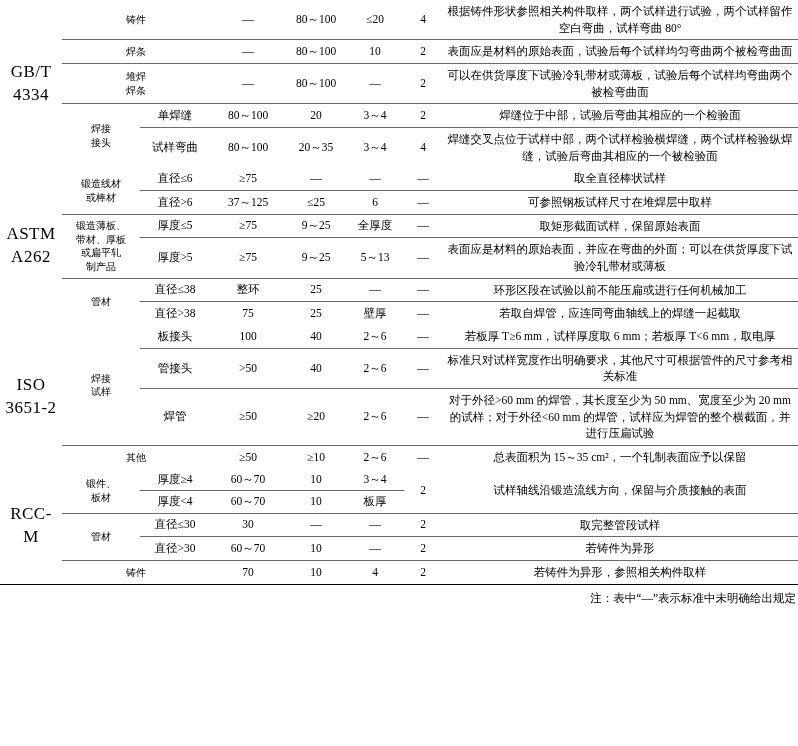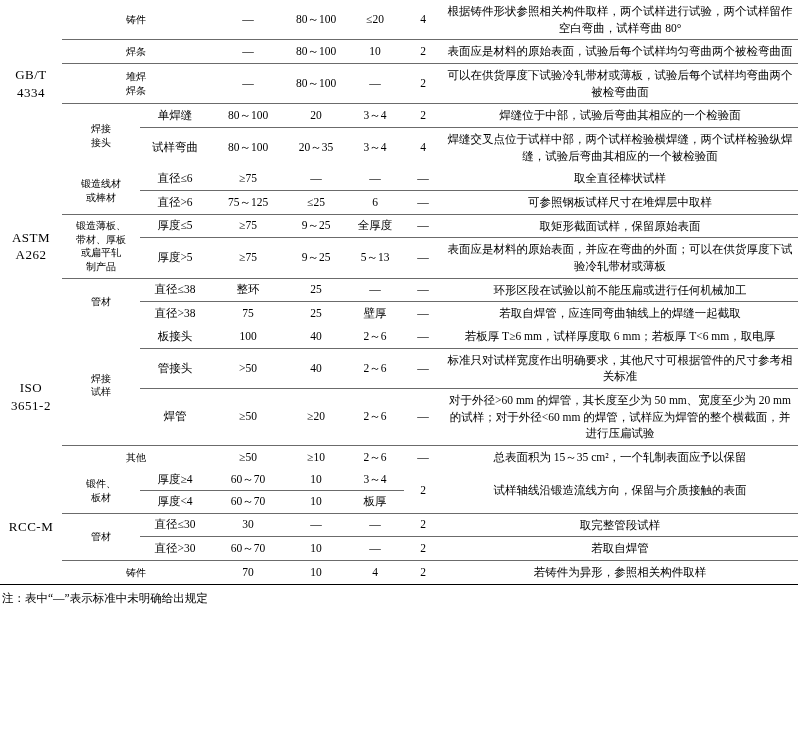--- a/index.html
+++ b/index.html
@@ -34,38 +34,39 @@
     text-align: center;
     word-break: break-word;
   }
   td.desc {
     text-align: left;
     padding-left: 8px;
     padding-right: 6px;
     line-height: 1.45;
   }
   td.std {
-    font-size: 13px;
+    font-size: 17px;
     letter-spacing: 0.5px;
   }
   td.cat {
     font-size: 10px;
   }
   .sep-major td {
     border-top: 1px solid #000;
   }
   .sep-minor td.cellline {
     border-top: 0.8px solid #6b6b6b;
   }
   .note {
     font-size: 11.5px;
     padding: 6px 2px 2px 2px;
     border-top: 1.6px solid #000;
     width: 798px;
     box-sizing: border-box;
+    text-align: right;
   }
   .vline {
     border-left: 0.8px solid #6b6b6b;
   }
 </style>
 </head>
 <body>
 
 <div class="page">
 
@@ -140,21 +141,21 @@
         <td class="vline">直径≤6</td>
         <td class="vline">≥75</td>
         <td class="vline">—</td>
         <td class="vline">—</td>
         <td class="vline">—</td>
         <td class="desc vline">取全直径棒状试样</td>
       </tr>
 
       <tr class="sep-minor">
         <td class="vline cellline">直径&gt;6</td>
-        <td class="vline cellline">75～125</td>
+        <td class="vline cellline">37～125</td>
         <td class="vline cellline">≤25</td>
         <td class="vline cellline">6</td>
         <td class="vline cellline">—</td>
         <td class="desc vline cellline">可参照钢板试样尺寸在堆焊层中取样</td>
       </tr>
 
       <tr class="sep-minor">
         <td class="cat vline cellline" rowspan="2" style="white-space:pre-line">锻造薄板、
 带材、厚板
 或扁平轧
@@ -263,21 +264,21 @@
         <td class="vline cellline">2</td>
         <td class="desc vline cellline">取完整管段试样</td>
       </tr>
 
       <tr class="sep-minor">
         <td class="vline cellline">直径&gt;30</td>
         <td class="vline cellline">60～70</td>
         <td class="vline cellline">10</td>
         <td class="vline cellline">—</td>
         <td class="vline cellline">2</td>
-        <td class="desc vline cellline">若取自焊管</td>
+        <td class="desc vline cellline">若铸件为异形</td>
       </tr>
 
       <tr class="sep-minor">
         <td class="cat vline cellline" colspan="2">铸件</td>
         <td class="vline cellline">70</td>
         <td class="vline cellline">10</td>
         <td class="vline cellline">4</td>
         <td class="vline cellline">2</td>
         <td class="desc vline cellline">若铸件为异形，参照相关构件取样</td>
       </tr>

